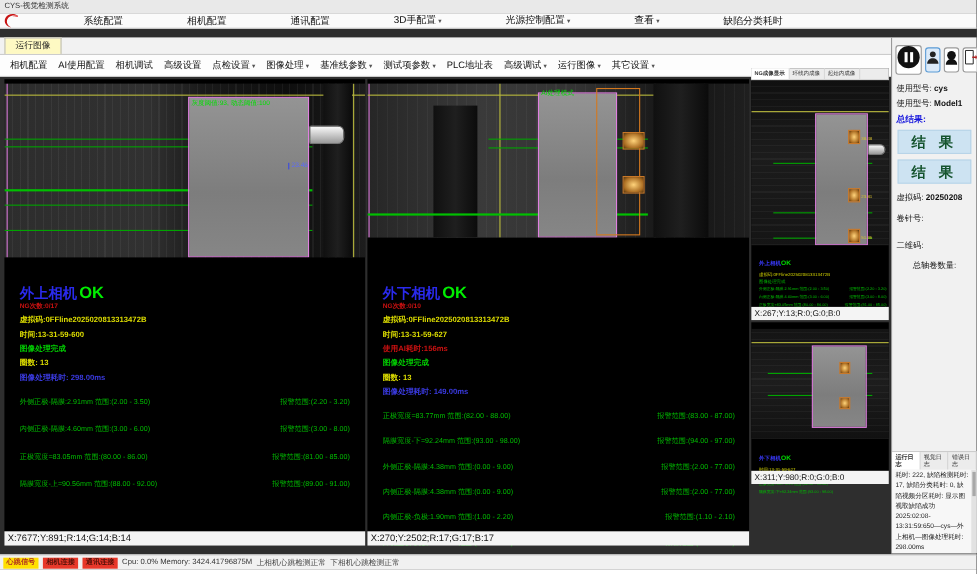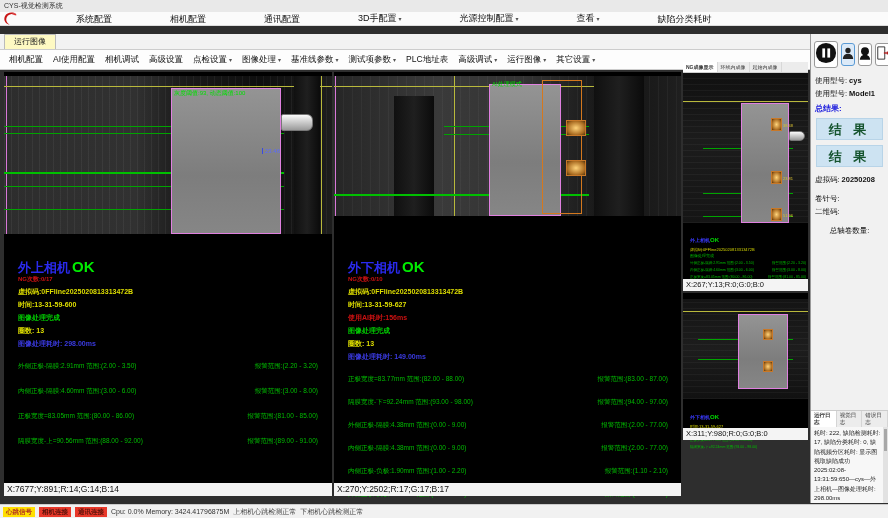--- a/index.html
+++ b/index.html
@@ -393,21 +393,21 @@
     <div class="srow-blue">总结果:</div>
     <div class="result-box">结 果</div>
     <div class="result-box">结 果</div>
     <div class="srow" style="margin-top:4px;">
       <span class="lbl">虚拟码:</span>
       <span class="val">20250208</span>
     </div>
     <div class="srow" style="margin-top:6px;">
       <span class="lbl">卷针号:</span>
     </div>
-    <div class="srow" style="margin-top:0;">
+    <div class="srow" style="margin-top:11px;">
       <span class="lbl">二维码:</span>
     </div>
     <div class="srow" style="margin-top:6px;justify-content:center;">
       <span class="lbl">总轴卷数量:</span>
     </div>
     <div class="spacer"></div>
     <div class="log-tabs">
       <span class="log-tab active">运行日志</span>
       <span class="log-tab">视觉日志</span>
       <span class="log-tab">错误日志</span>

